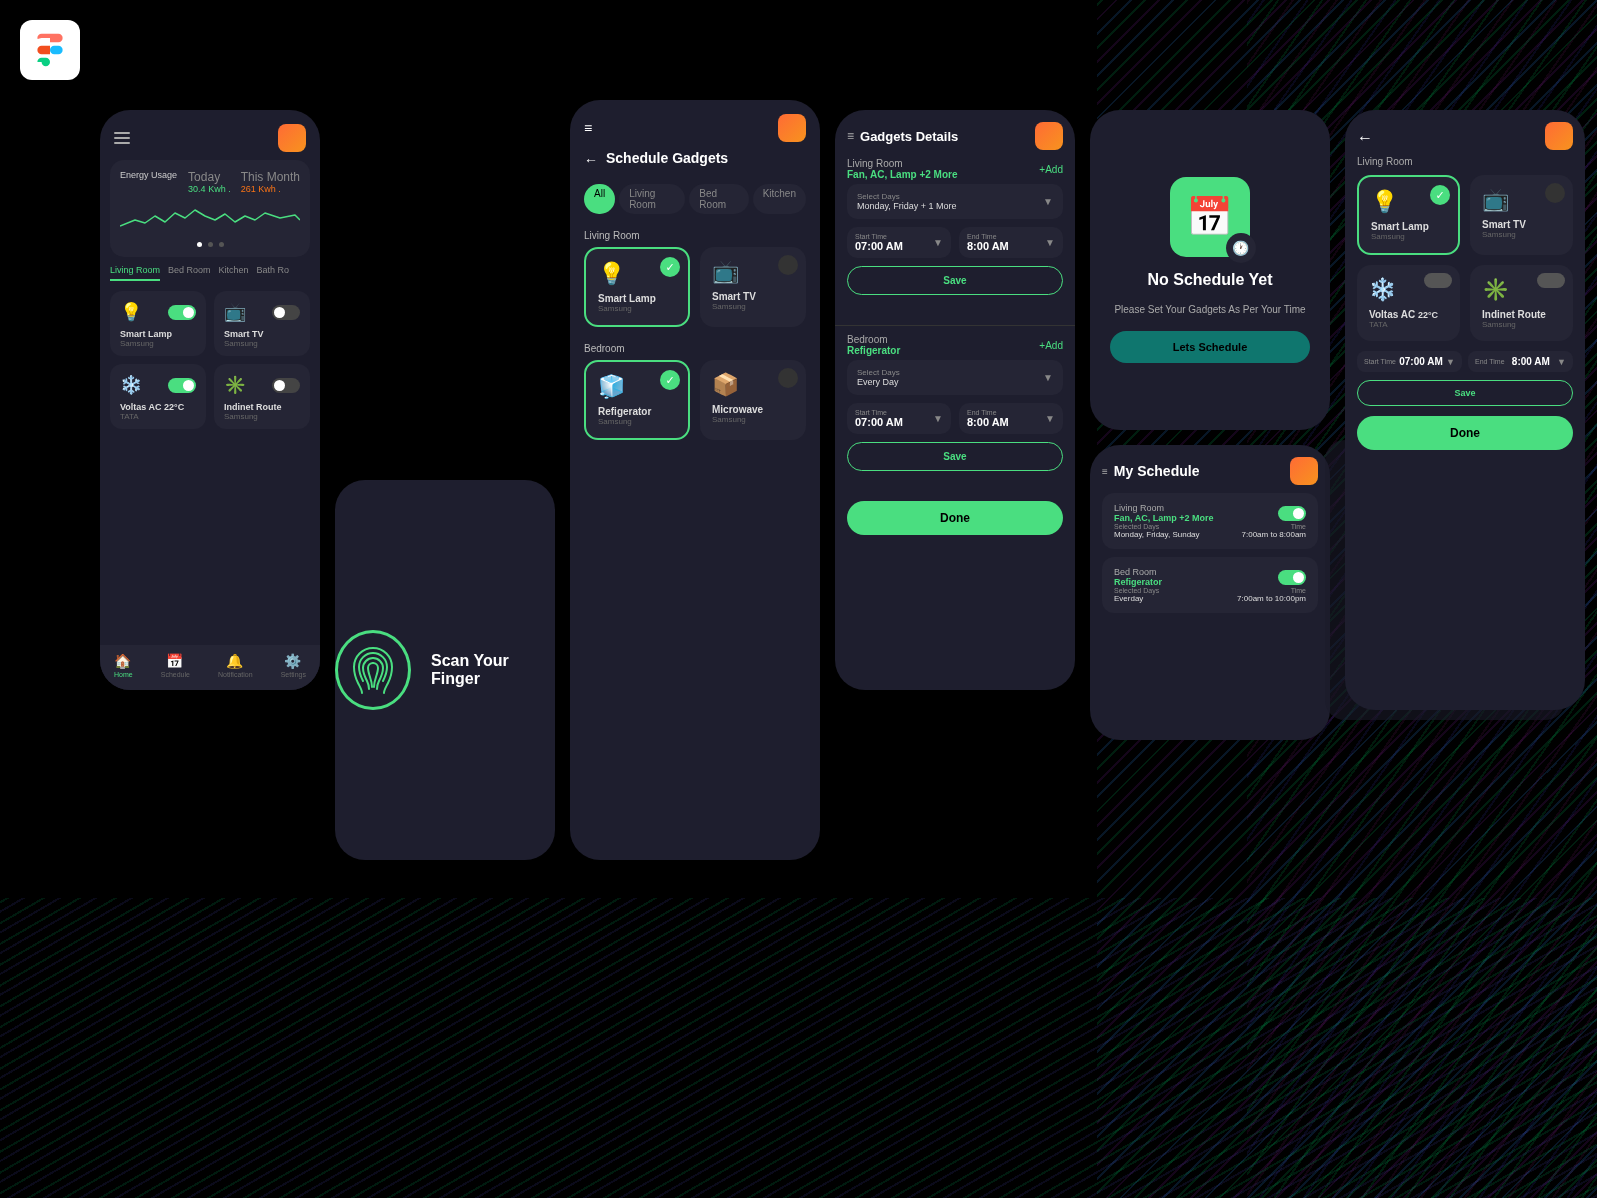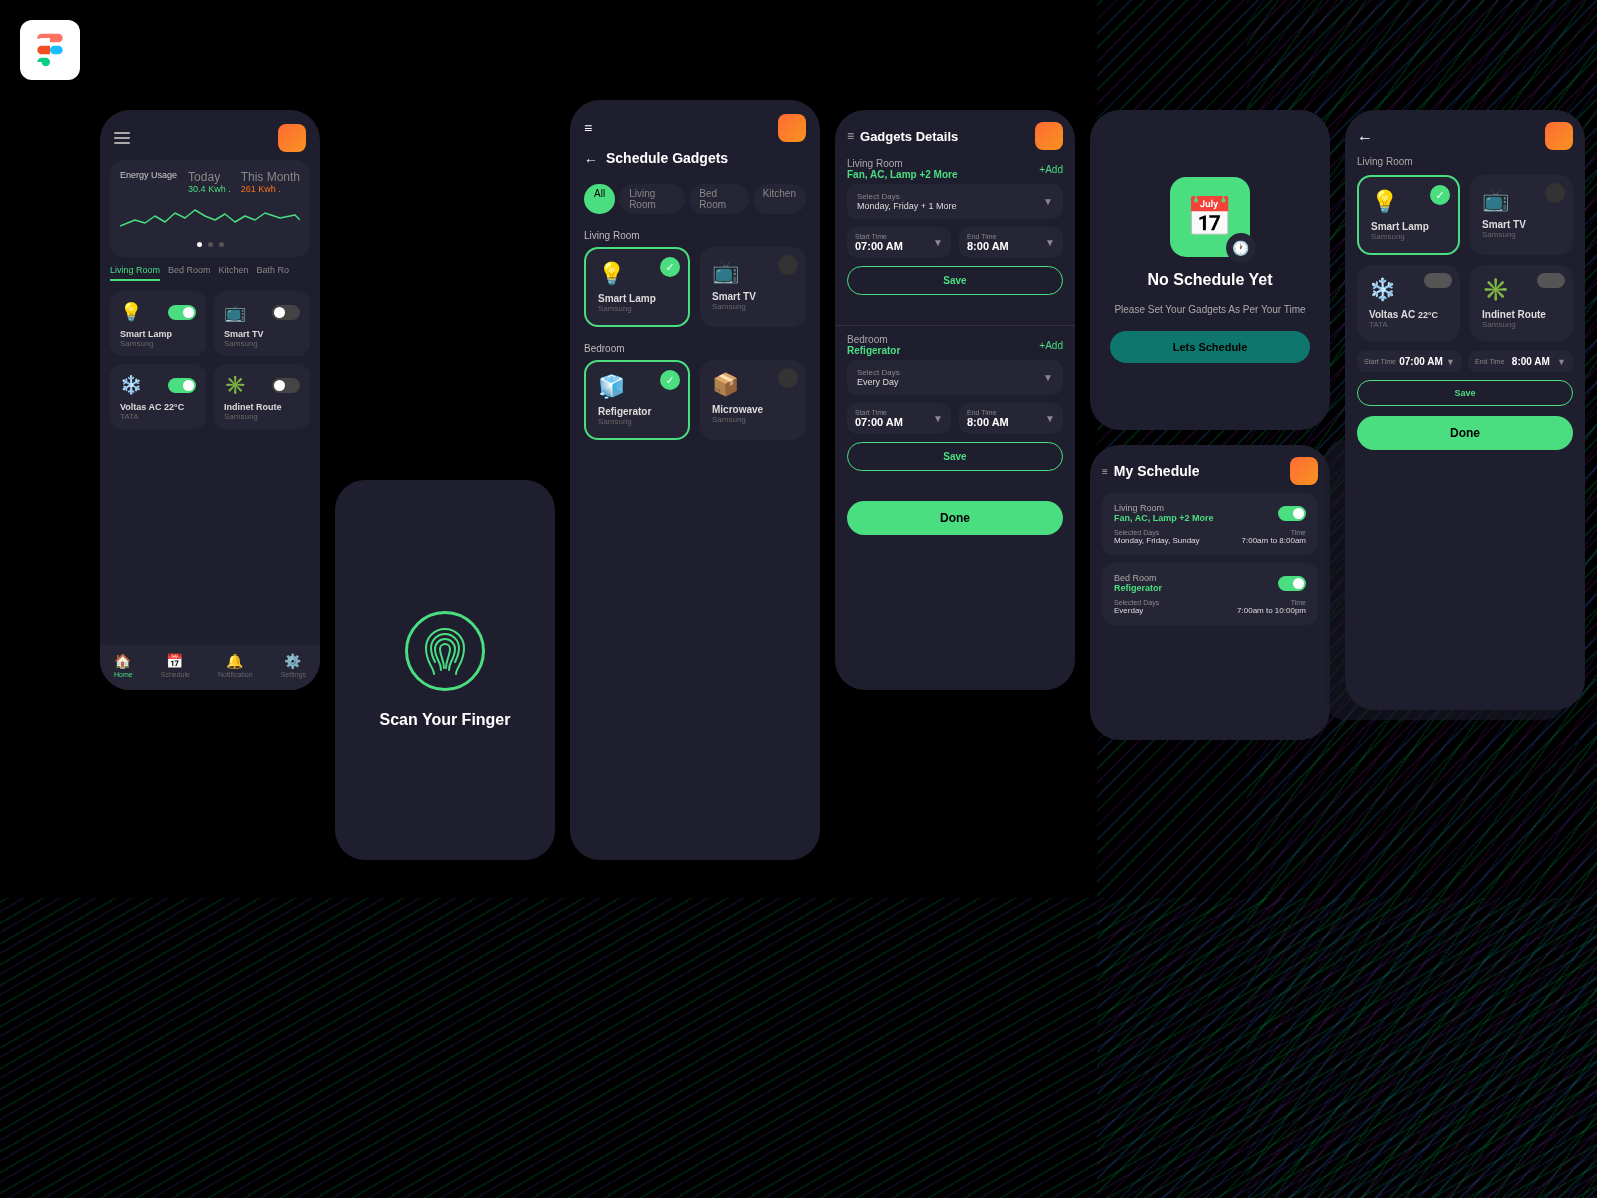--- a/index.html
+++ b/index.html
@@ -296,21 +296,21 @@
 
     
     .screen2 {
       width: 220px;
       height: 380px;
       margin-top: 480px;
       background: #1e1e2e;
     }
     .fingerprint-content {
       display: flex;
-      flex-direction: column;
+      flex-direction: row;
       align-items: center;
       justify-content: center;
       height: 100%;
       gap: 20px;
     }
     .fingerprint-icon {
       width: 80px;
       height: 80px;
       border: 3px solid #4ade80;
       border-radius: 50%;
@@ -618,21 +618,21 @@
       color: #aaa;
     }
     .schedule-devices {
       font-size: 9px;
       color: #4ade80;
       font-weight: 600;
     }
     .schedule-days-row {
       display: flex;
       justify-content: space-between;
-      margin-top: 6px;
+      margin-top: 0;
     }
     .schedule-days-label { font-size: 7px; color: #888; }
     .schedule-time-label { font-size: 7px; color: #888; }
     .schedule-days-val { font-size: 8px; color: #ddd; }
     .schedule-time-val { font-size: 8px; color: #ddd; }
 
     
     .figma-svg {
       width: 40px;
       height: 40px;

